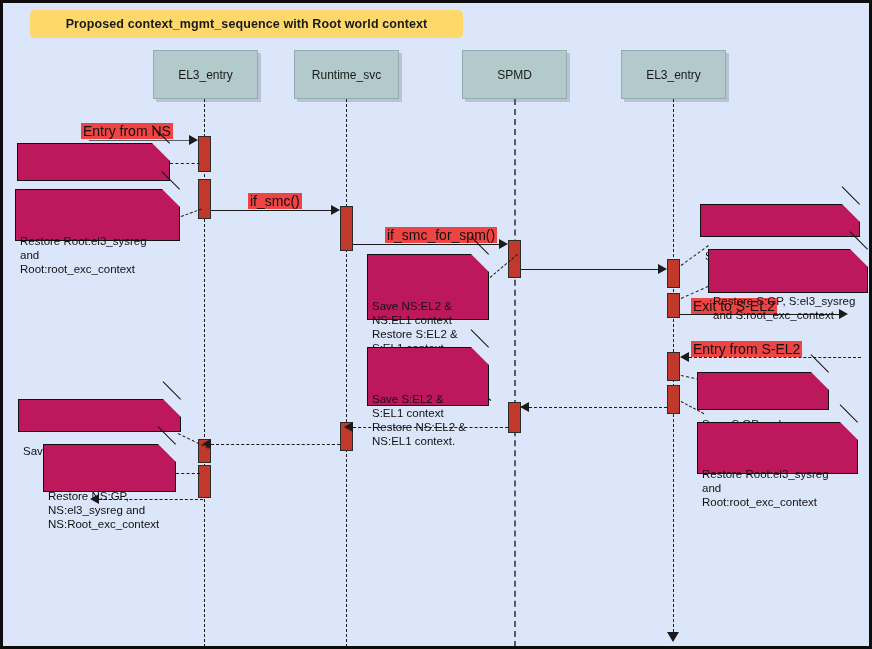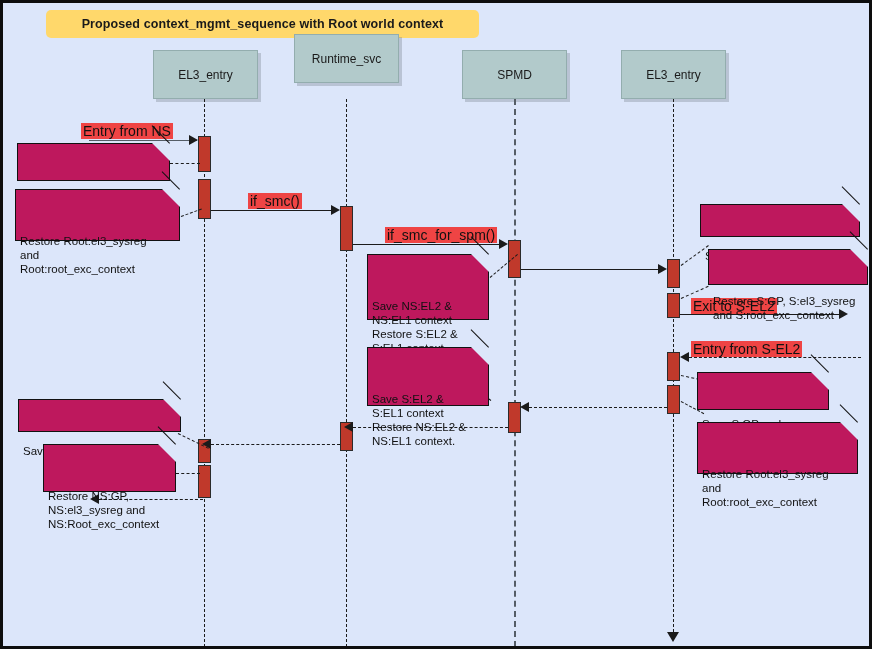--- a/index.html
+++ b/index.html
@@ -1,19 +1,19 @@
 <!DOCTYPE html>
 <html><head>
 <meta charset="utf-8">
 <style>
   html,body{margin:0;padding:0;background:#000;}
   body{font-family:"Liberation Sans",sans-serif;}
   #canvas{position:relative;width:872px;height:649px;background:#dce6fa;overflow:hidden;
           border:3px solid #0d0d0d;box-sizing:border-box;}
-  .title-banner{position:absolute;left:43px;top:7px;width:433px;height:28px;background:#ffd86b;
+  .title-banner{position:absolute;left:27px;top:7px;width:433px;height:28px;background:#ffd86b;
       border-radius:5px;display:flex;align-items:center;justify-content:center;
       font-size:12.5px;font-weight:bold;color:#1a1a1a;letter-spacing:0.1px;}
   .participant{position:absolute;height:49px;background:#b2cacb;border:1px solid #93adae;
       box-shadow:3px 3px 0 rgba(120,130,140,.35);
       display:flex;align-items:center;justify-content:center;font-size:12px;color:#1a1a1a;box-sizing:border-box;}
   .lifeline{position:absolute;width:0;border-left:1.5px dashed #1b1b1b;}
   .lifeline.thick{border-left:2px dashed #555d66;}
   .act{position:absolute;width:13px;background:#c0392b;border:1px solid #2b2b2b;box-sizing:border-box;}
   .note{position:absolute;background:#be185d;border:1px solid #111;box-sizing:border-box;
       font-size:11.5px;line-height:14px;color:#111;padding:2px 4px 2px 4px;white-space:pre-line;}
@@ -39,21 +39,21 @@
 
 <div id="canvas">
 
   <div class="title-banner">
     <span>Proposed context_mgmt_sequence with Root world context</span>
   </div>
 
   <div class="participant" style="left:150px;top:47px;width:105px;">
     <span>EL3_entry</span>
   </div>
-  <div class="participant" style="left:291px;top:31px;width:105px;">
+  <div class="participant" style="left:291px;top:47px;width:105px;">
     <span>Runtime_svc</span>
   </div>
   <div class="participant" style="left:459px;top:47px;width:105px;">
     <span>SPMD</span>
   </div>
   <div class="participant" style="left:618px;top:47px;width:105px;">
     <span>EL3_entry</span>
   </div>
 
   <div class="lifeline" style="left:201px;top:96px;height:548px;"></div>
@@ -144,21 +144,21 @@
 Restore S:EL2 &amp;
 S:EL1 context.</span>
   </div>
 
   <div class="note" style="left:697px;top:201px;width:160px;height:33px;">
     <div class="notefold"></div>
     <div class="foldline"></div>
     <span>Save Root:root_exc_context</span>
   </div>
 
-  <div class="note" style="left:705px;top:246px;width:160px;height:36px;">
+  <div class="note" style="left:705px;top:246px;width:160px;height:44px;">
     <div class="notefold"></div>
     <div class="foldline"></div>
     <span>Restore S:GP, S:el3_sysreg
 and S:root_exc_context</span>
   </div>
 
   <div class="note" style="left:694px;top:369px;width:132px;height:38px;">
     <div class="notefold"></div>
     <div class="foldline"></div>
     <span>Save S:GP and

